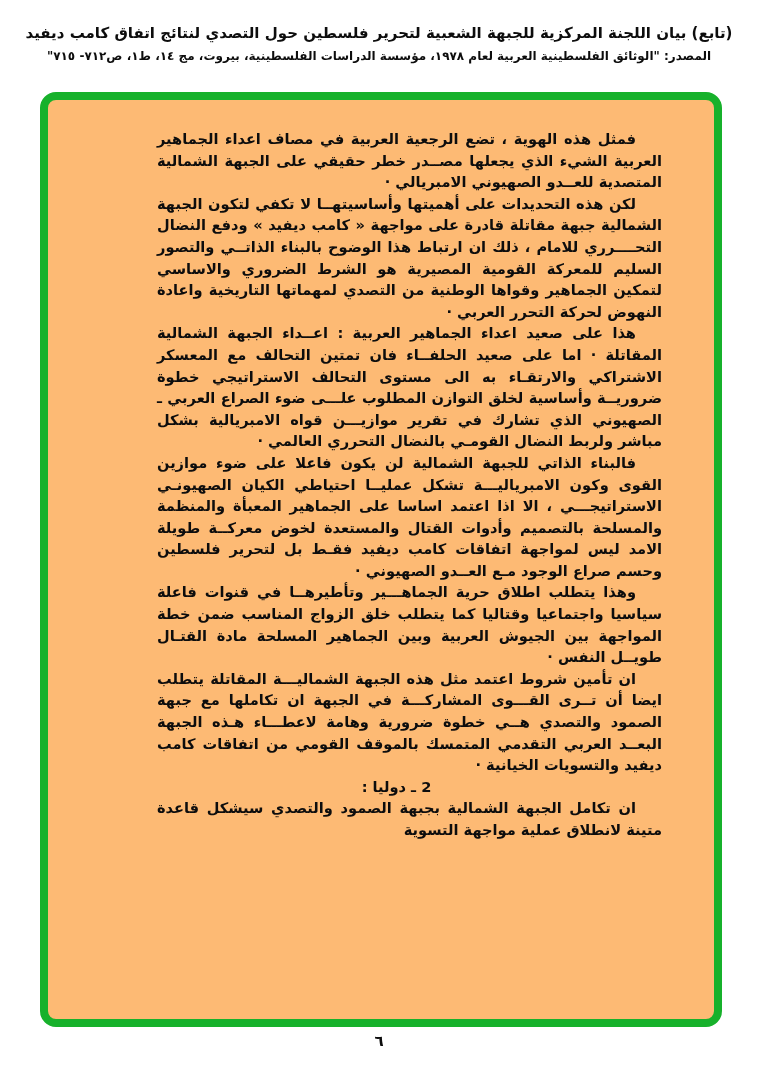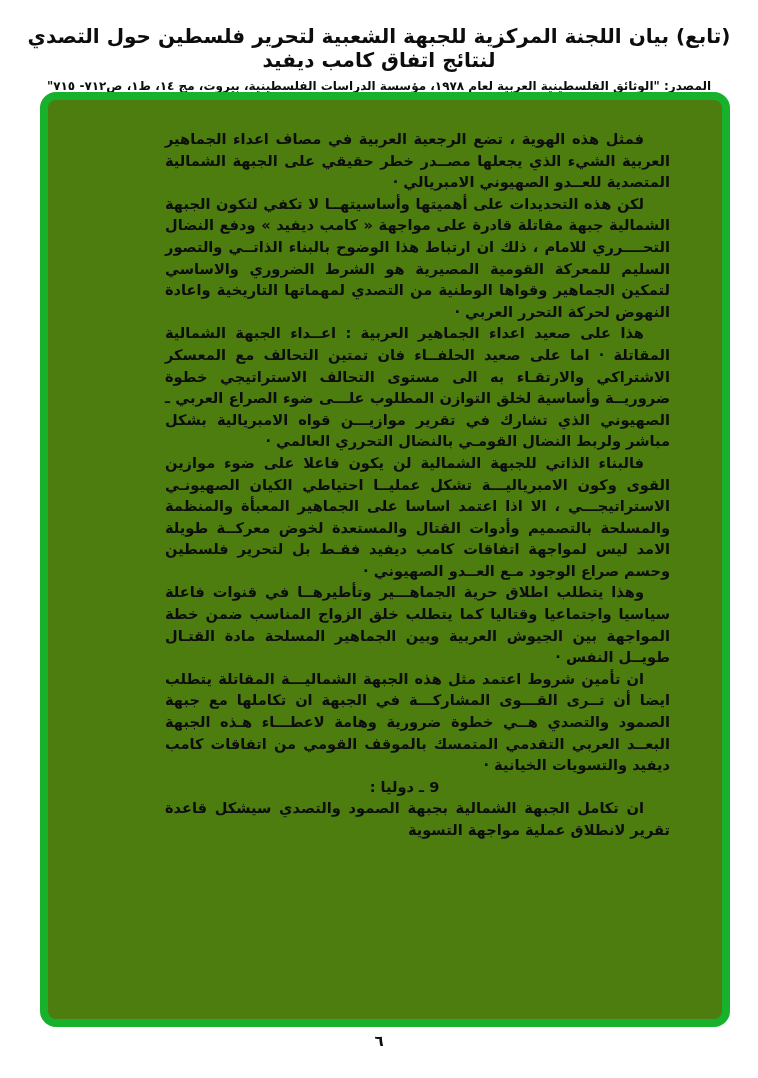--- a/index.html
+++ b/index.html
@@ -11,38 +11,37 @@
     font-family:"DejaVu Sans",sans-serif;
     color:#0d0d0d;
   }
   .header{
     position:absolute;
     top:24px;left:0;right:0;
     direction:rtl;
     text-align:center;
   }
   .header-line1{
-    font-size:20px;
+    font-size:15px;
     font-weight:700;
     letter-spacing:0;
     margin:0 0 7px 0;
   }
   .header-line2{
     font-size:12px;
     font-weight:700;
     margin:0;
   }
   .green-box{
     position:absolute;
     left:40px;top:92px;
     width:666px;height:919px;
     border:8px solid #17b12b;
     border-radius:16px;
-    background:#4d7c0f;
-    padding-left:8px;
+    background:#fdba74;
   }
   .text-column{
     position:absolute;
     top:28px;right:52px;
     width:505px;
     direction:rtl;
   }
   .text-column p{
     margin:0;
     font-size:14.6px;
@@ -82,20 +81,20 @@
   </div>
 
   <div class="green-box">
     <div class="text-column">
       <p>فمثل هذه الهوية ، تضع الرجعية العربية في مصاف اعداء الجماهير العربية الشيء الذي يجعلها مصــدر خطر حقيقي على الجبهة الشمالية المتصدية للعــدو الصهيوني الامبريالي ·</p>
       <p>لكن هذه التحديدات على أهميتها وأساسيتهــا لا تكفي لتكون الجبهة الشمالية جبهة مقاتلة قادرة على مواجهة « كامب ديفيد » ودفع النضال التحــــرري للامام ، ذلك ان ارتباط هذا الوضوح بالبناء الذاتــي والتصور السليم للمعركة القومية المصيرية هو الشرط الضروري والاساسي لتمكين الجماهير وقواها الوطنية من التصدي لمهماتها التاريخية واعادة النهوض لحركة التحرر العربي ·</p>
       <p>هذا على صعيد اعداء الجماهير العربية : اعــداء الجبهة الشمالية المقاتلة · اما على صعيد الحلفــاء فان تمتين التحالف مع المعسكر الاشتراكي والارتقـاء به الى مستوى التحالف الاستراتيجي خطوة ضروريــة وأساسية لخلق التوازن المطلوب علـــى ضوء الصراع العربي ـ الصهيوني الذي تشارك في تقرير موازيـــن قواه الامبريالية بشكل مباشر ولربط النضال القومـي بالنضال التحرري العالمي ·</p>
       <p>فالبناء الذاتي للجبهة الشمالية لن يكون فاعلا على ضوء موازين القوى وكون الامبرياليـــة تشكل عمليــا احتياطي الكيان الصهيونـي الاستراتيجـــي ، الا اذا اعتمد اساسا على الجماهير المعبأة والمنظمة والمسلحة بالتصميم وأدوات القتال والمستعدة لخوض معركــة طويلة الامد ليس لمواجهة اتفاقات كامب ديفيد فقـط بل لتحرير فلسطين وحسم صراع الوجود مـع العــدو الصهيوني ·</p>
       <p>وهذا يتطلب اطلاق حرية الجماهـــير وتأطيرهــا في قنوات فاعلة سياسيا واجتماعيا وقتاليا كما يتطلب خلق الزواج المناسب ضمن خطة المواجهة بين الجيوش العربية وبين الجماهير المسلحة مادة القتـال طويــل النفس ·</p>
       <p>ان تأمين شروط اعتمد مثل هذه الجبهة الشماليـــة المقاتلة يتطلب ايضا أن تــرى القـــوى المشاركـــة في الجبهة ان تكاملها مع جبهة الصمود والتصدي هــي خطوة ضرورية وهامة لاعطـــاء هـذه الجبهة البعــد العربي التقدمي المتمسك بالموقف القومي من اتفاقات كامب ديفيد والتسويات الخيانية ·</p>
-      <p class="section-heading centered">9 ـ دوليا :</p>
-      <p>ان تكامل الجبهة الشمالية بجبهة الصمود والتصدي سيشكل قاعدة تقرير لانطلاق عملية مواجهة التسوية</p>
+      <p class="section-heading centered">2 ـ دوليا :</p>
+      <p>ان تكامل الجبهة الشمالية بجبهة الصمود والتصدي سيشكل قاعدة متينة لانطلاق عملية مواجهة التسوية</p>
     </div>
   </div>
 
   <div class="page-number">٦</div>
 
 </div>
 
 </body></html>

